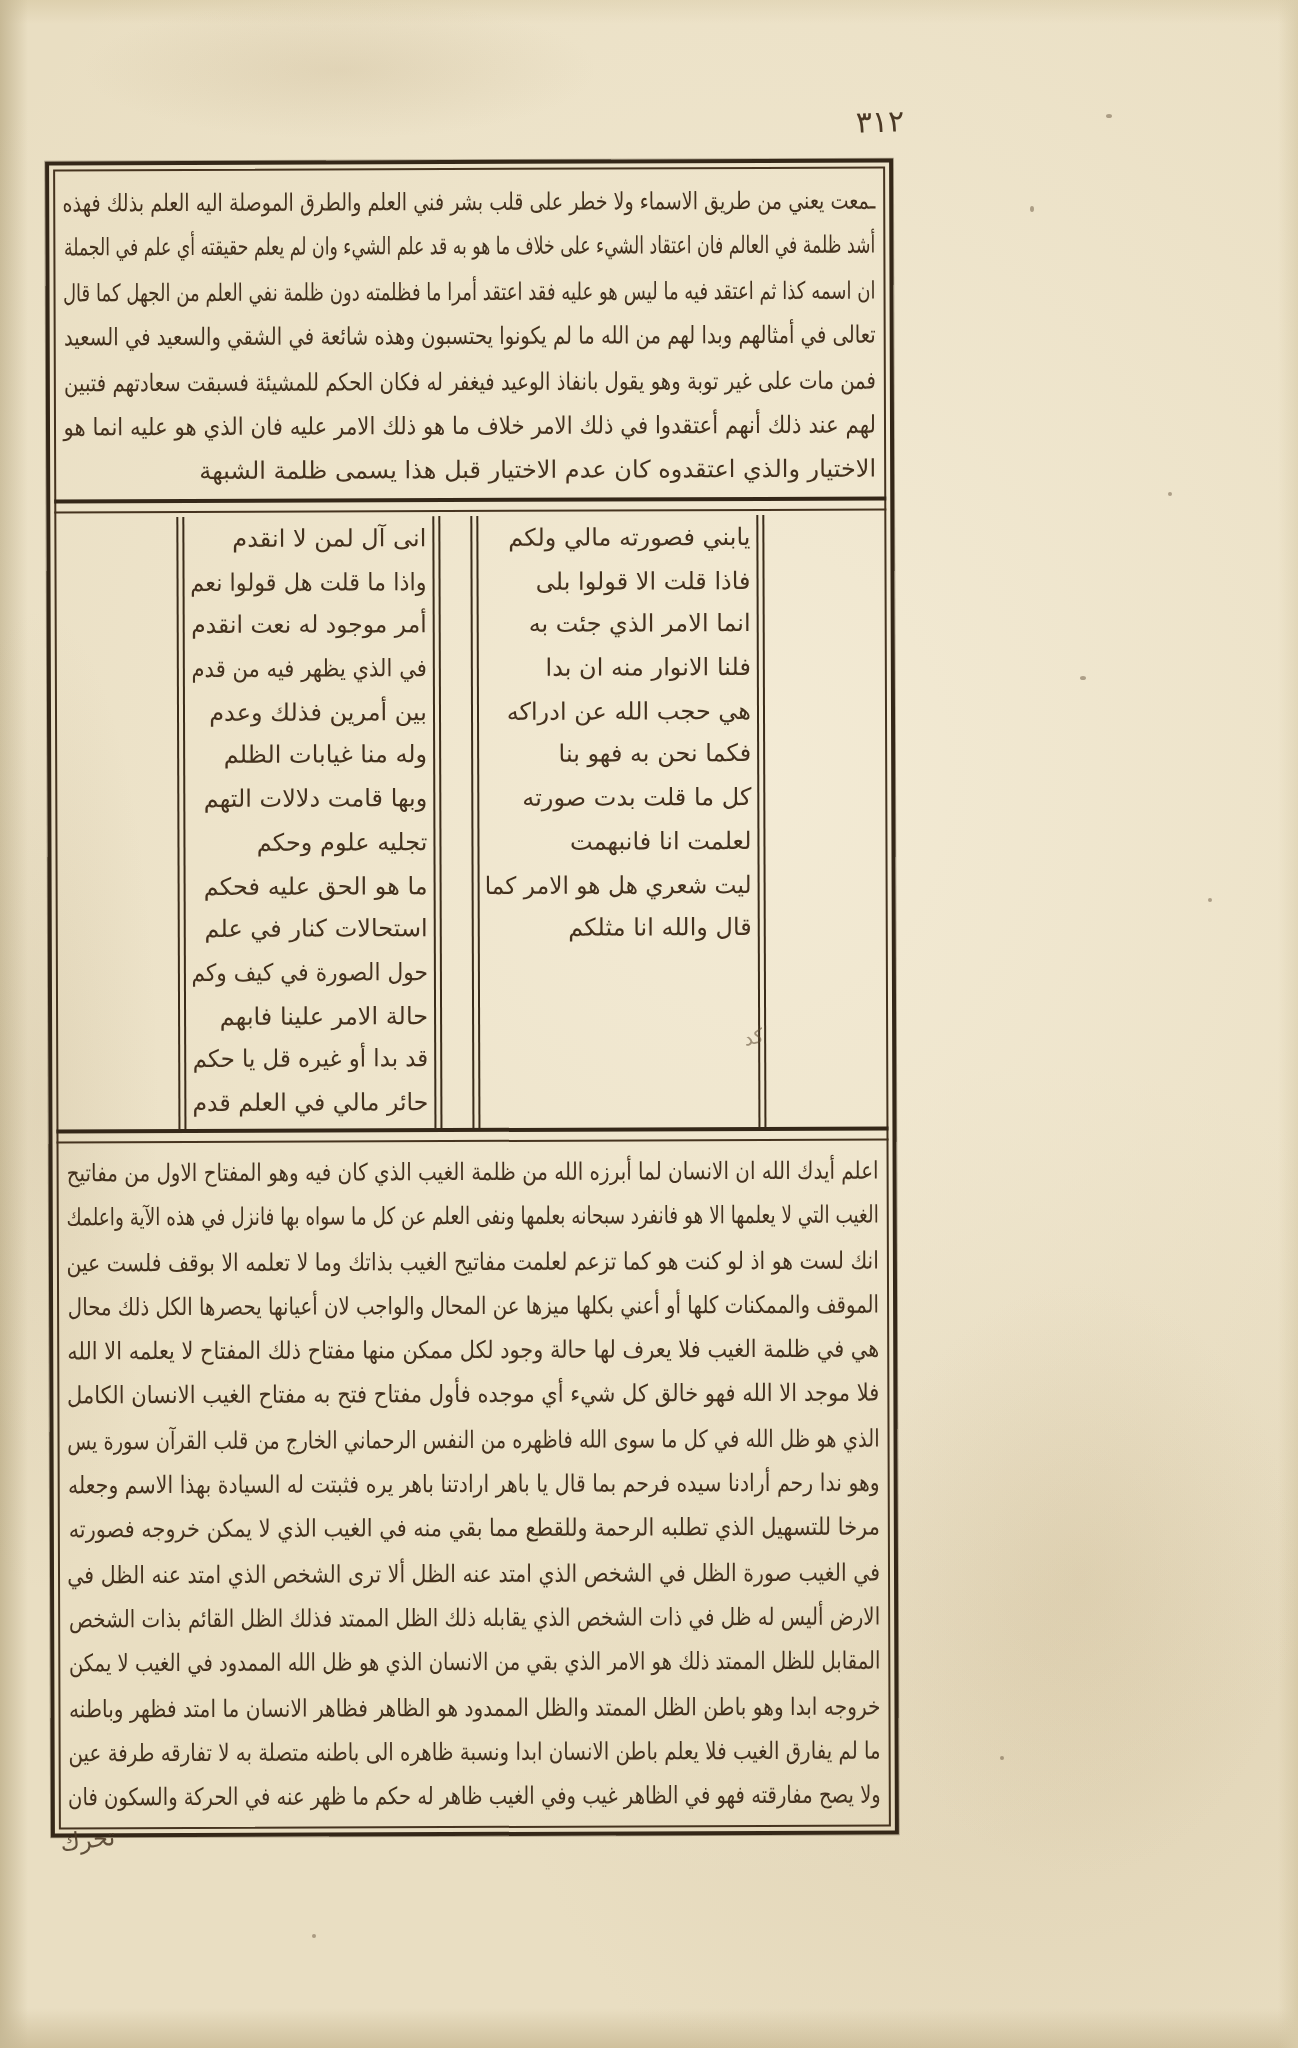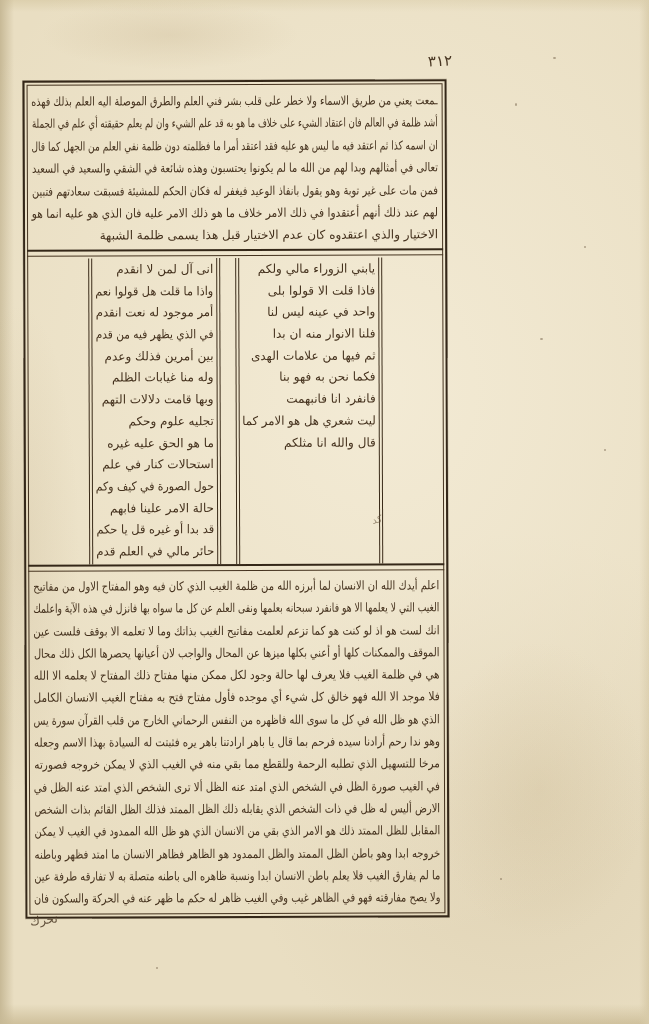--- a/index.html
+++ b/index.html
@@ -92,40 +92,41 @@
       <div class="prose-line fit" style="transform: scaleX(0.816901);">تعالى في أمثالهم وبدا لهم من الله ما لم يكونوا يحتسبون وهذه شائعة في الشقي والسعيد في السعيد</div>
       <div class="prose-line fit" style="transform: scaleX(0.818548);">فمن مات على غير توبة وهو يقول بانفاذ الوعيد فيغفر له فكان الحكم للمشيئة فسبقت سعادتهم فتبين</div>
       <div class="prose-line fit" style="transform: scaleX(0.888403);">لهم عند ذلك أنهم أعتقدوا في ذلك الامر خلاف ما هو ذلك الامر عليه فان الذي هو عليه انما هو</div>
       <div class="prose-line fit no-stretch">الاختيار والذي اعتقدوه كان عدم الاختيار قبل هذا يسمى ظلمة الشبهة</div>
     </div>
 
   <div class="hrule" style="top:167px;"></div>
 
   <div class="poem">
     <div class="poem-col poem-col-right">
-        <div class="verse-line fit">يابني الزوراء مالي ولكم</div>
+        <div class="verse-line fit">يابني فصورته مالي ولكم</div>
         <div class="verse-line fit">فاذا قلت الا قولوا بلى</div>
-        <div class="verse-line fit">واحد في عينه ليس لنا</div>
+        <div class="verse-line fit">انما الامر الذي جئت به</div>
         <div class="verse-line fit">فلنا الانوار منه ان بدا</div>
-        <div class="verse-line fit">ثم فيها من علامات الهدى</div>
+        <div class="verse-line fit">هي حجب الله عن ادراكه</div>
         <div class="verse-line fit">فكما نحن به فهو بنا</div>
-        <div class="verse-line fit">فانفرد انا فانبهمت</div>
+        <div class="verse-line fit">كل ما قلت بدت صورته</div>
+        <div class="verse-line fit">لعلمت انا فانبهمت</div>
         <div class="verse-line fit" style="transform: scaleX(0.970803);">ليت شعري هل هو الامر كما</div>
         <div class="verse-line fit">قال والله انا مثلكم</div>
       </div>
     <div class="poem-col poem-col-left">
         <div class="verse-line fit">انى آل لمن لا انقدم</div>
         <div class="verse-line fit" style="transform: scaleX(0.936508);">واذا ما قلت هل قولوا نعم</div>
         <div class="verse-line fit" style="transform: scaleX(0.975207);">أمر موجود له نعت انقدم</div>
         <div class="verse-line fit" style="transform: scaleX(0.880597);">في الذي يظهر فيه من قدم</div>
         <div class="verse-line fit">بين أمرين فذلك وعدم</div>
         <div class="verse-line fit">وله منا غيابات الظلم</div>
         <div class="verse-line fit">وبها قامت دلالات التهم</div>
         <div class="verse-line fit">تجليه علوم وحكم</div>
-        <div class="verse-line fit">ما هو الحق عليه غيره</div>
+        <div class="verse-line fit">ما هو الحق عليه فحكم</div>
         <div class="verse-line fit">استحالات كنار في علم</div>
         <div class="verse-line fit" style="transform: scaleX(0.907692);">حول الصورة في كيف وكم</div>
         <div class="verse-line fit">حالة الامر علينا فابهم</div>
         <div class="verse-line fit" style="transform: scaleX(0.951613);">قد بدا أو غيره قل يا حكم</div>
         <div class="verse-line fit" style="transform: scaleX(0.983333);">حائر مالي في العلم قدم</div>
       </div>
   </div>
 
   <div class="hrule" style="top:482px;"></div>
 

